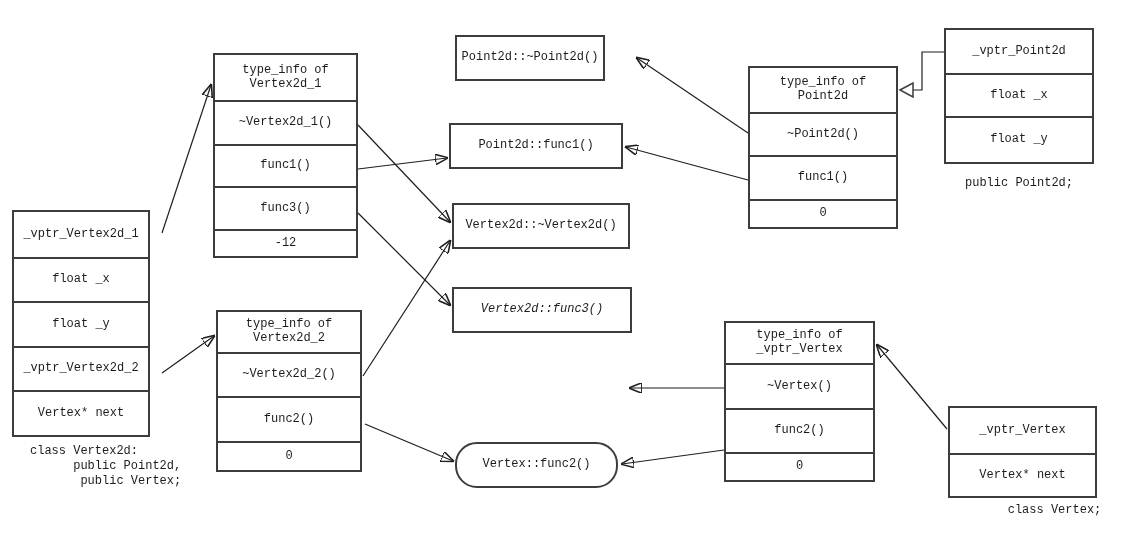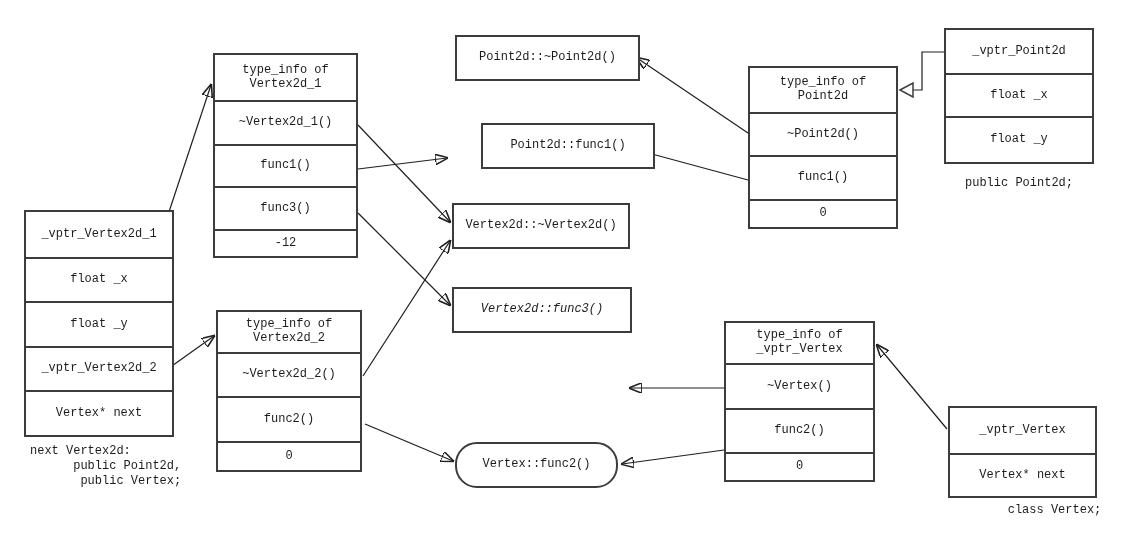--- a/index.html
+++ b/index.html
@@ -71,52 +71,52 @@
     <line x1="365" y1="424" x2="453" y2="461" marker-end="url(#ah)"></line>
     <line x1="748" y1="133" x2="637" y2="58" marker-end="url(#ah)"></line>
     <line x1="748" y1="180" x2="626" y2="147" marker-end="url(#ah)"></line>
     <line x1="724" y1="388" x2="630" y2="388" marker-end="url(#ah)"></line>
     <line x1="724" y1="450" x2="622" y2="464" marker-end="url(#ah)"></line>
     <line x1="947" y1="429" x2="877" y2="345" marker-end="url(#ah)"></line>
     <path d="M944,52 L922,52 L922,90 L913,90"></path>
     <polygon points="900,90 913,83 913,97" fill="#ffffff" stroke="#3c3c3c" stroke-width="1.5"></polygon>
   </svg>
 
-  <div class="box" style="left:12px; top:210px; width:150px;margin-left:12px;">
+  <div class="box" style="left:12px; top:210px; width:138px;">
     <div class="cell" style="height:45px">_vptr_Vertex2d_1</div>
     <div class="cell" style="height:44px">float _x</div>
     <div class="cell" style="height:45px">float _y</div>
     <div class="cell" style="height:44px">_vptr_Vertex2d_2</div>
     <div class="cell" style="height:45px">Vertex* next</div>
   </div>
-  <div class="caption" style="left:30px; top:444px;">next Vertex2d:
+  <div class="caption" style="left:30px; top:444px;">class Vertex2d:
       public Point2d,
        public Vertex;</div>
 
   <div class="box" style="left:213px; top:53px; width:145px;">
     <div class="cell" style="height:45px">type_info of
 Vertex2d_1</div>
     <div class="cell" style="height:44px">~Vertex2d_1()</div>
     <div class="cell" style="height:42px">func1()</div>
     <div class="cell" style="height:43px">func3()</div>
     <div class="cell" style="height:27px">-12</div>
   </div>
 
   <div class="box" style="left:216px; top:310px; width:146px;">
     <div class="cell" style="height:40px">type_info of
 Vertex2d_2</div>
     <div class="cell" style="height:44px">~Vertex2d_2()</div>
     <div class="cell" style="height:45px">func2()</div>
     <div class="cell" style="height:29px">0</div>
   </div>
 
-  <div class="box" style="left:455px; top:35px; width:185px; height:46px;">
+  <div class="box" style="left:455px; top:35px; width:150px; height:46px;">
     <div class="cell" style="height:42px">Point2d::~Point2d()</div>
   </div>
-  <div class="box" style="left:449px; top:123px; width:174px; height:46px;margin-left:32px;">
+  <div class="box" style="left:449px; top:123px; width:174px; height:46px;">
     <div class="cell" style="height:42px">Point2d::func1()</div>
   </div>
   <div class="box" style="left:452px; top:203px; width:178px; height:46px;">
     <div class="cell" style="height:42px">Vertex2d::~Vertex2d()</div>
   </div>
   <div class="box" style="left:452px; top:287px; width:180px; height:46px;font-style:italic;">
     <div class="cell" style="height:42px">Vertex2d::func3()</div>
   </div>
   <div class="box" style="left:455px; top:442px; width:163px; height:46px;border-radius:22px;">
     <div class="cell" style="height:42px">Vertex::func2()</div>

